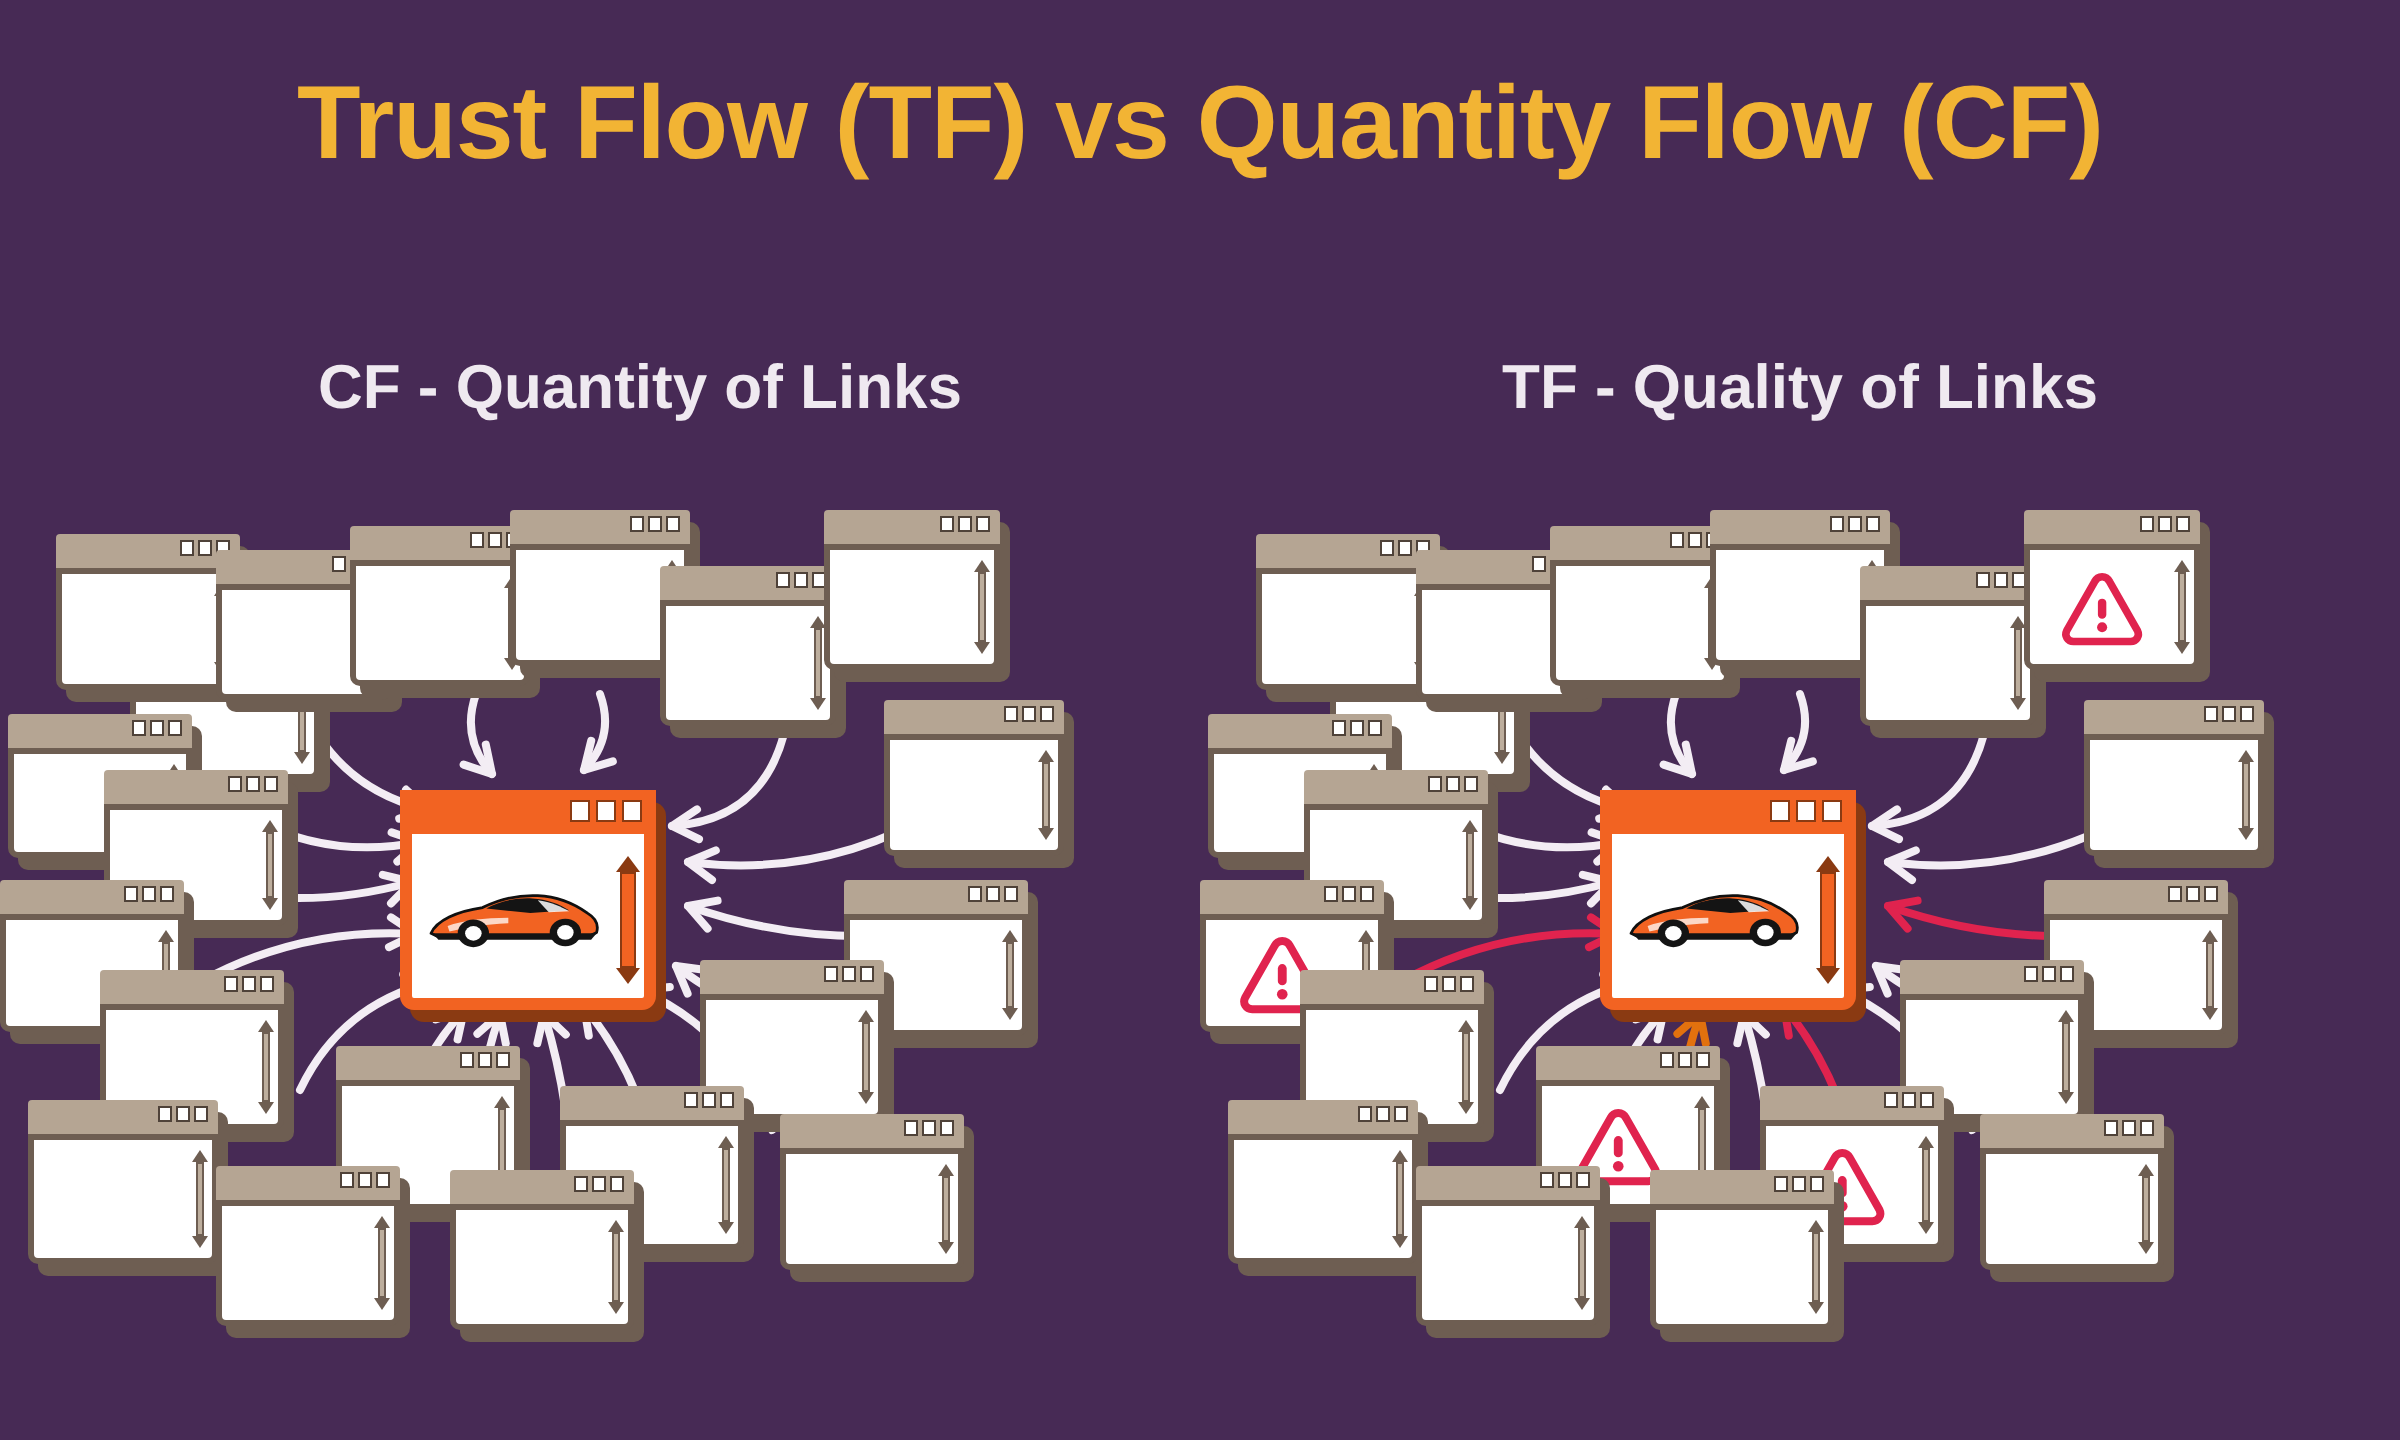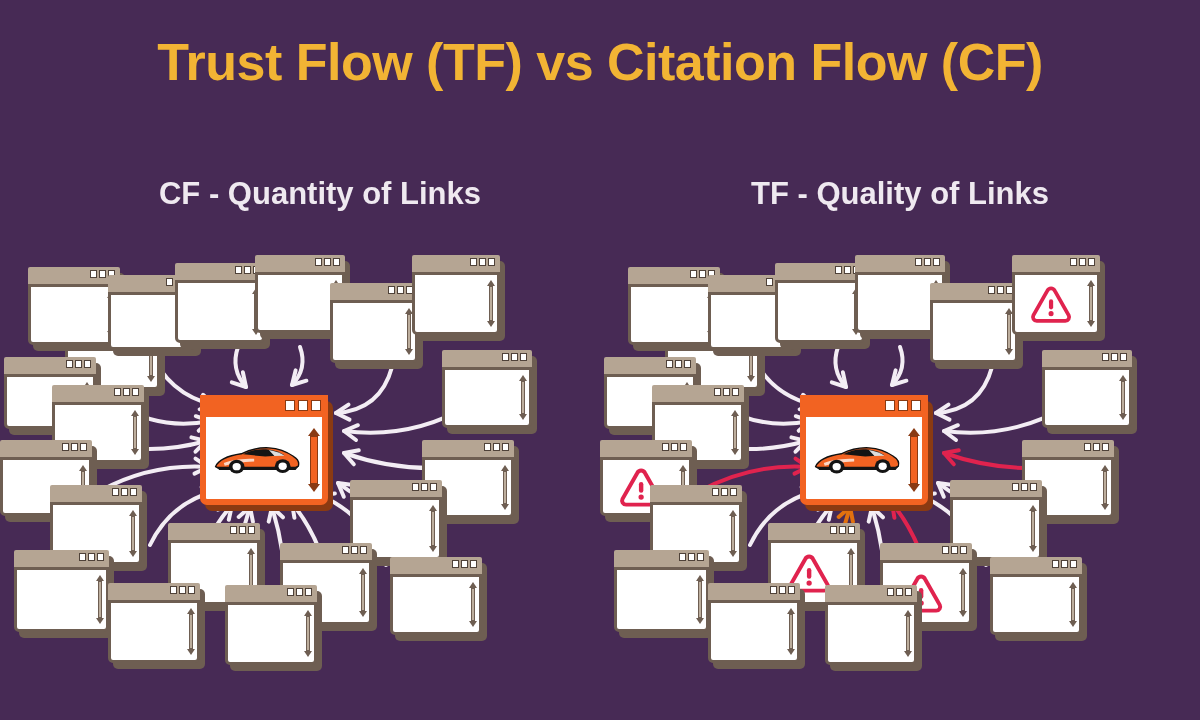--- a/index.html
+++ b/index.html
@@ -96,21 +96,21 @@
   }
   .warn svg{width:54%;height:auto;}
 
   .arrows{position:absolute;inset:0;width:600px;height:450px;pointer-events:none;}
 </style>
 </head>
 <body>
 
 <div id="stage">
 
-  <div class="title">Trust Flow (TF) vs Citation Flow (CF)</div>
+  <div class="title">Trust Flow (TF) vs Quantity Flow (CF)</div>
 
   <div class="subtitle" id="sub-right">TF - Quality of Links</div>
   <div class="subtitle" id="sub-left">CF - Quantity of Links</div>
 
   <div class="panel" id="panel-left">
     <svg class="arrows" id="arrows-left" viewBox="0 0 600 450">
         <path d="M 150 95 Q 167.6611316476643 139.18522862817247 214 150" fill="none" stroke="#F3EDF4" stroke-width="4" stroke-linecap="round"></path>
         <path d="M 199.6 154.3 L 214 150 L 203.0 139.8" fill="none" stroke="#F3EDF4" stroke-width="4" stroke-linecap="round" stroke-linejoin="round"></path>
         <path d="M 238 92 Q 230.23303189170895 114.35339362165821 246 132" fill="none" stroke="#F3EDF4" stroke-width="4" stroke-linecap="round"></path>
         <path d="M 231.8 127.3 L 246 132 L 242.9 117.3" fill="none" stroke="#F3EDF4" stroke-width="4" stroke-linecap="round" stroke-linejoin="round"></path>

